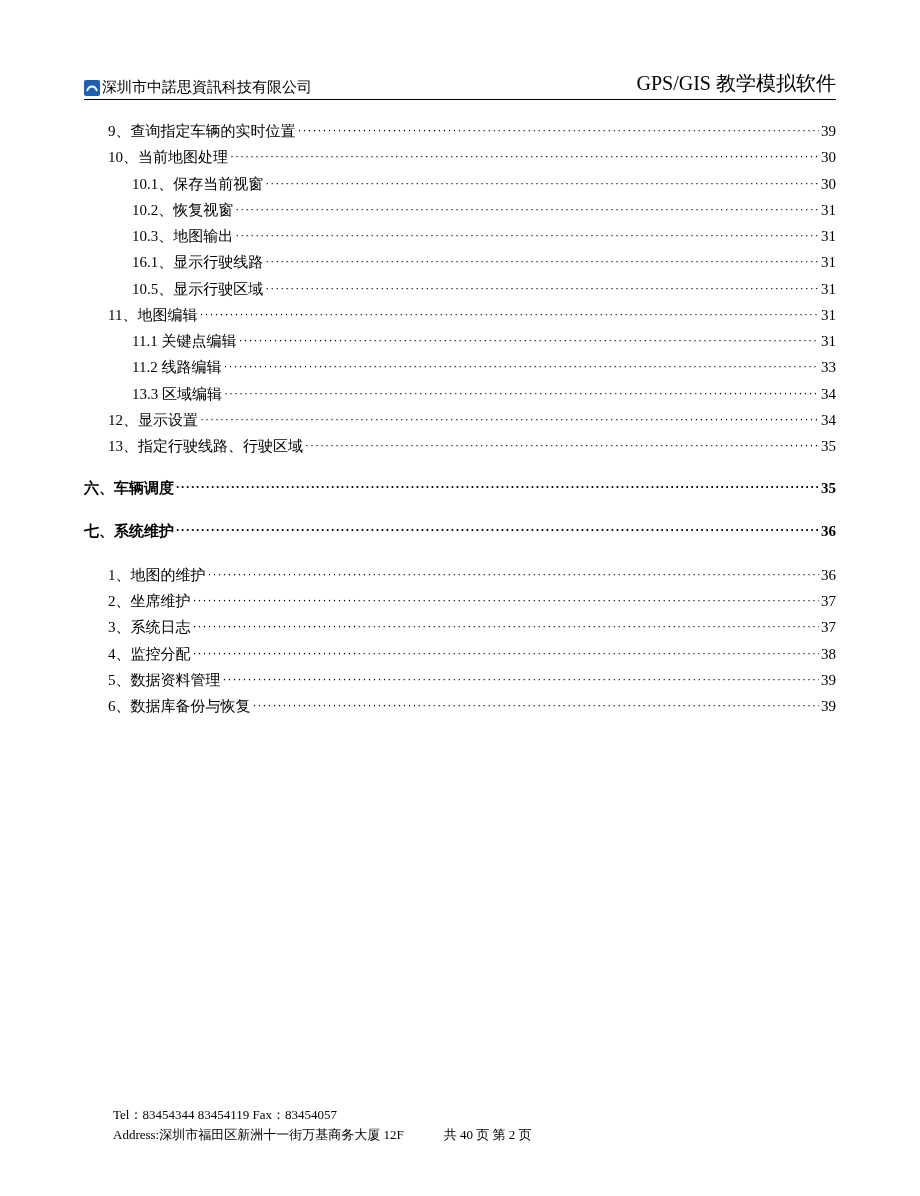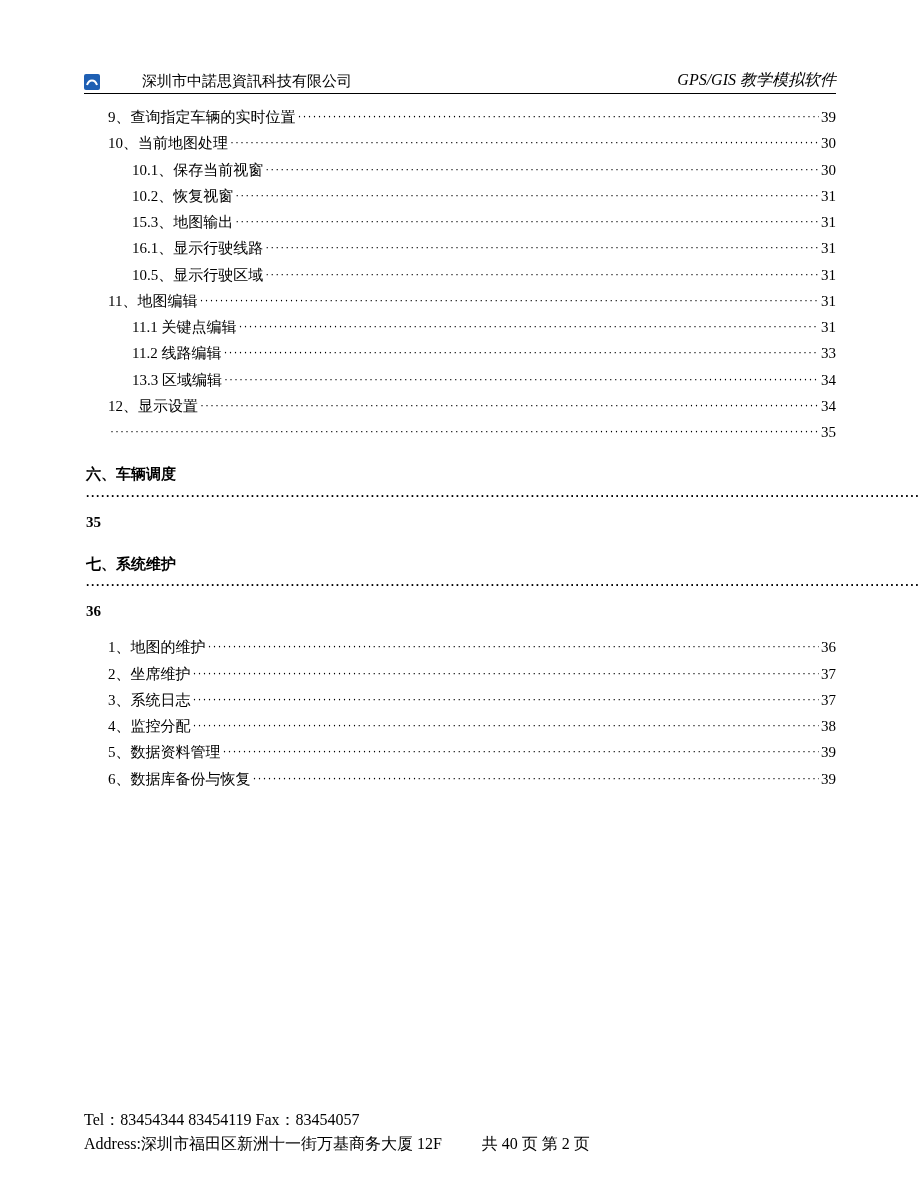--- a/index.html
+++ b/index.html
@@ -33,28 +33,26 @@
     gap: 2px;
   }
   .logo {
     width: 16px;
     height: 16px;
     display: inline-block;
   }
   .company {
     font-family: "KaiTi","楷体",serif;
     font-size: 15px;
-    margin-left: 40px;
   }
   .doc-title {
-    font-size: 16px;
-    font-style: italic;
+    font-size: 20px;
   }
   .toc {
-    margin-top: 10px;
+    margin-top: 18px;
   }
   .toc-row {
     display: flex;
     align-items: baseline;
     line-height: 1.75;
     white-space: nowrap;
   }
   .toc-label {
     flex: 0 0 auto;
   }
@@ -73,32 +71,31 @@
   }
   .toc-page {
     flex: 0 0 auto;
   }
   .indent-1 { padding-left: 24px; }
   .indent-2 { padding-left: 48px; }
   .heading {
     font-weight: bold;
     margin-top: 16px;
     margin-bottom: 8px;
-    flex-direction: column;
   }
   .heading .toc-page { font-weight: bold; }
   .heading .toc-label { font-weight: bold; }
   .footer {
     position: absolute;
-    bottom: 40px;
+    bottom: 52px;
     left: 0;
     right: 0;
     text-align: left;
-    padding-left: 84px;
-    font-size: 16px;
+    padding-left: 113px;
+    font-size: 13px;
     line-height: 1.5;
   }
   .footer-line2 {
     display: flex;
   }
   .footer-addr { flex: 0 0 auto; }
   .footer-gap { width: 40px; }
   .footer-pages { flex: 0 0 auto; }
 </style>
 </head>
@@ -134,21 +131,21 @@
         <span class="toc-label">10.1、保存当前视窗</span>
         <span class="toc-dots"></span>
         <span class="toc-page">30</span>
       </div>
       <div class="toc-row indent-2">
         <span class="toc-label">10.2、恢复视窗</span>
         <span class="toc-dots"></span>
         <span class="toc-page">31</span>
       </div>
       <div class="toc-row indent-2">
-        <span class="toc-label">15.3、地图输出</span>
+        <span class="toc-label">10.3、地图输出</span>
         <span class="toc-dots"></span>
         <span class="toc-page">31</span>
       </div>
       <div class="toc-row indent-2">
         <span class="toc-label">16.1、显示行驶线路</span>
         <span class="toc-dots"></span>
         <span class="toc-page">31</span>
       </div>
       <div class="toc-row indent-2">
         <span class="toc-label">10.5、显示行驶区域</span>
@@ -174,20 +171,21 @@
         <span class="toc-label">13.3 区域编辑</span>
         <span class="toc-dots"></span>
         <span class="toc-page">34</span>
       </div>
       <div class="toc-row indent-1">
         <span class="toc-label">12、显示设置</span>
         <span class="toc-dots"></span>
         <span class="toc-page">34</span>
       </div>
       <div class="toc-row indent-1">
+        <span class="toc-label">13、指定行驶线路、行驶区域</span>
         <span class="toc-dots"></span>
         <span class="toc-page">35</span>
       </div>
     </div>
 
   <div class="toc-row heading">
     <span class="toc-label">六、车辆调度</span>
     <span class="toc-dots"></span>
     <span class="toc-page">35</span>
   </div>

